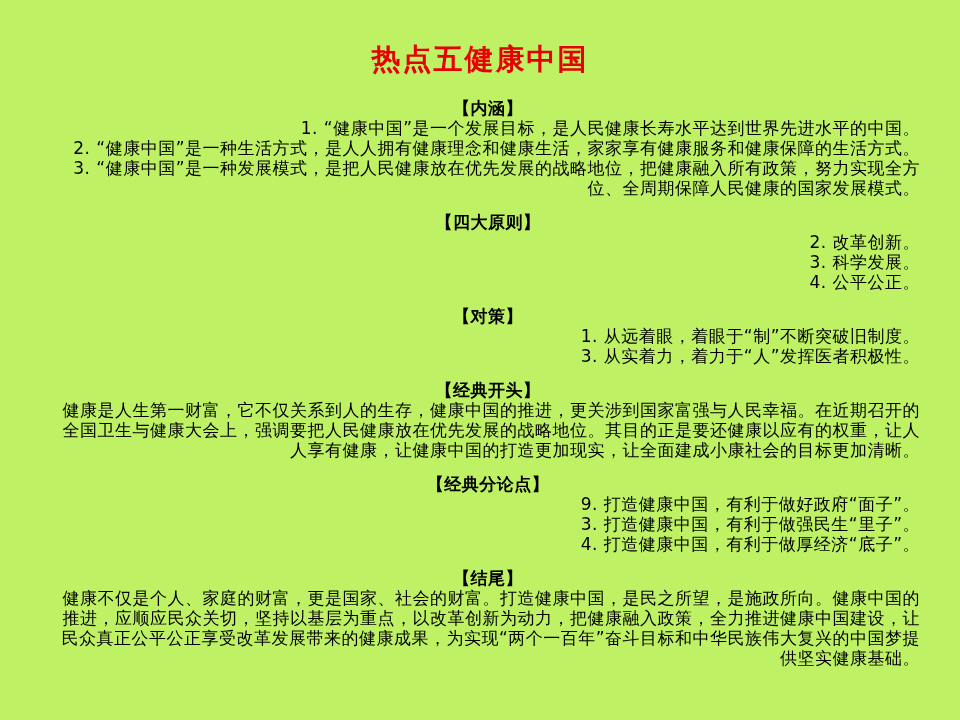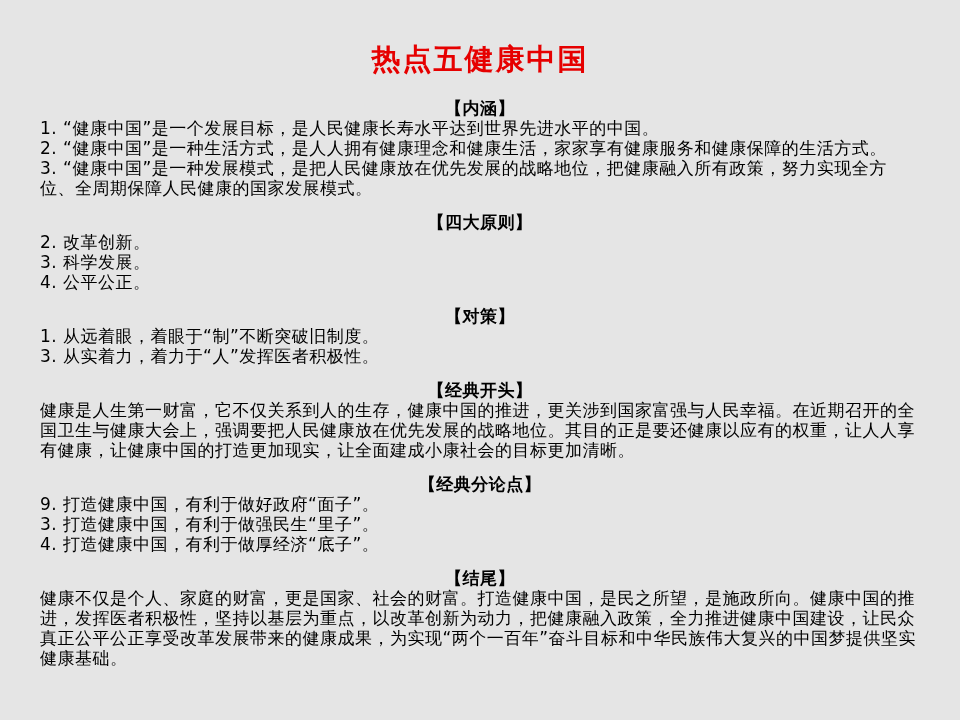--- a/index.html
+++ b/index.html
@@ -6,51 +6,51 @@
     margin: 0;
     padding: 0;
     background: #ffffff;
   }
   .page {
     position: relative;
     width: 960px;
     height: 720px;
     box-sizing: border-box;
     padding: 42px 40px 0 40px;
-    background: #e5e5e5;
+    background: #bef264;
     font-family: "DejaVu Sans", sans-serif;
     color: #000000;
     text-align: center;
     overflow: hidden;
   }
   .page-title {
     margin: 0 0 22px 0;
     font-size: 29px;
     line-height: 34px;
     font-weight: bold;
     letter-spacing: 2px;
     color: #e60000;
     text-align: center;
   }
   .section {
-    margin: 0 0 14px 0;
+    margin: 0 0 14px 16px;
   }
   .section-heading {
     font-size: 17px;
     line-height: 20px;
     font-weight: bold;
     letter-spacing: 0.5px;
     margin: 0;
   }
   .text-line {
     font-size: 17px;
     line-height: 20px;
     letter-spacing: 0.5px;
     margin: 0;
-    text-align: left;
+    text-align: right;
   }
 </style>
 </head>
 <body>
 
 <div class="page">
 
   <h1 class="page-title">热点五健康中国</h1>
 
   <div class="section">
@@ -80,16 +80,16 @@
 
   <div class="section">
     <p class="section-heading">【经典分论点】</p>
     <p class="text-line">9. 打造健康中国，有利于做好政府“面子”。</p>
     <p class="text-line">3. 打造健康中国，有利于做强民生“里子”。</p>
     <p class="text-line">4. 打造健康中国，有利于做厚经济“底子”。</p>
   </div>
 
   <div class="section">
     <p class="section-heading">【结尾】</p>
-    <p class="text-line">健康不仅是个人、家庭的财富，更是国家、社会的财富。打造健康中国，是民之所望，是施政所向。健康中国的推进，发挥医者积极性，坚持以基层为重点，以改革创新为动力，把健康融入政策，全力推进健康中国建设，让民众真正公平公正享受改革发展带来的健康成果，为实现“两个一百年”奋斗目标和中华民族伟大复兴的中国梦提供坚实健康基础。</p>
+    <p class="text-line">健康不仅是个人、家庭的财富，更是国家、社会的财富。打造健康中国，是民之所望，是施政所向。健康中国的推进，应顺应民众关切，坚持以基层为重点，以改革创新为动力，把健康融入政策，全力推进健康中国建设，让民众真正公平公正享受改革发展带来的健康成果，为实现“两个一百年”奋斗目标和中华民族伟大复兴的中国梦提供坚实健康基础。</p>
   </div>
 
 </div>
 
 </body></html>

